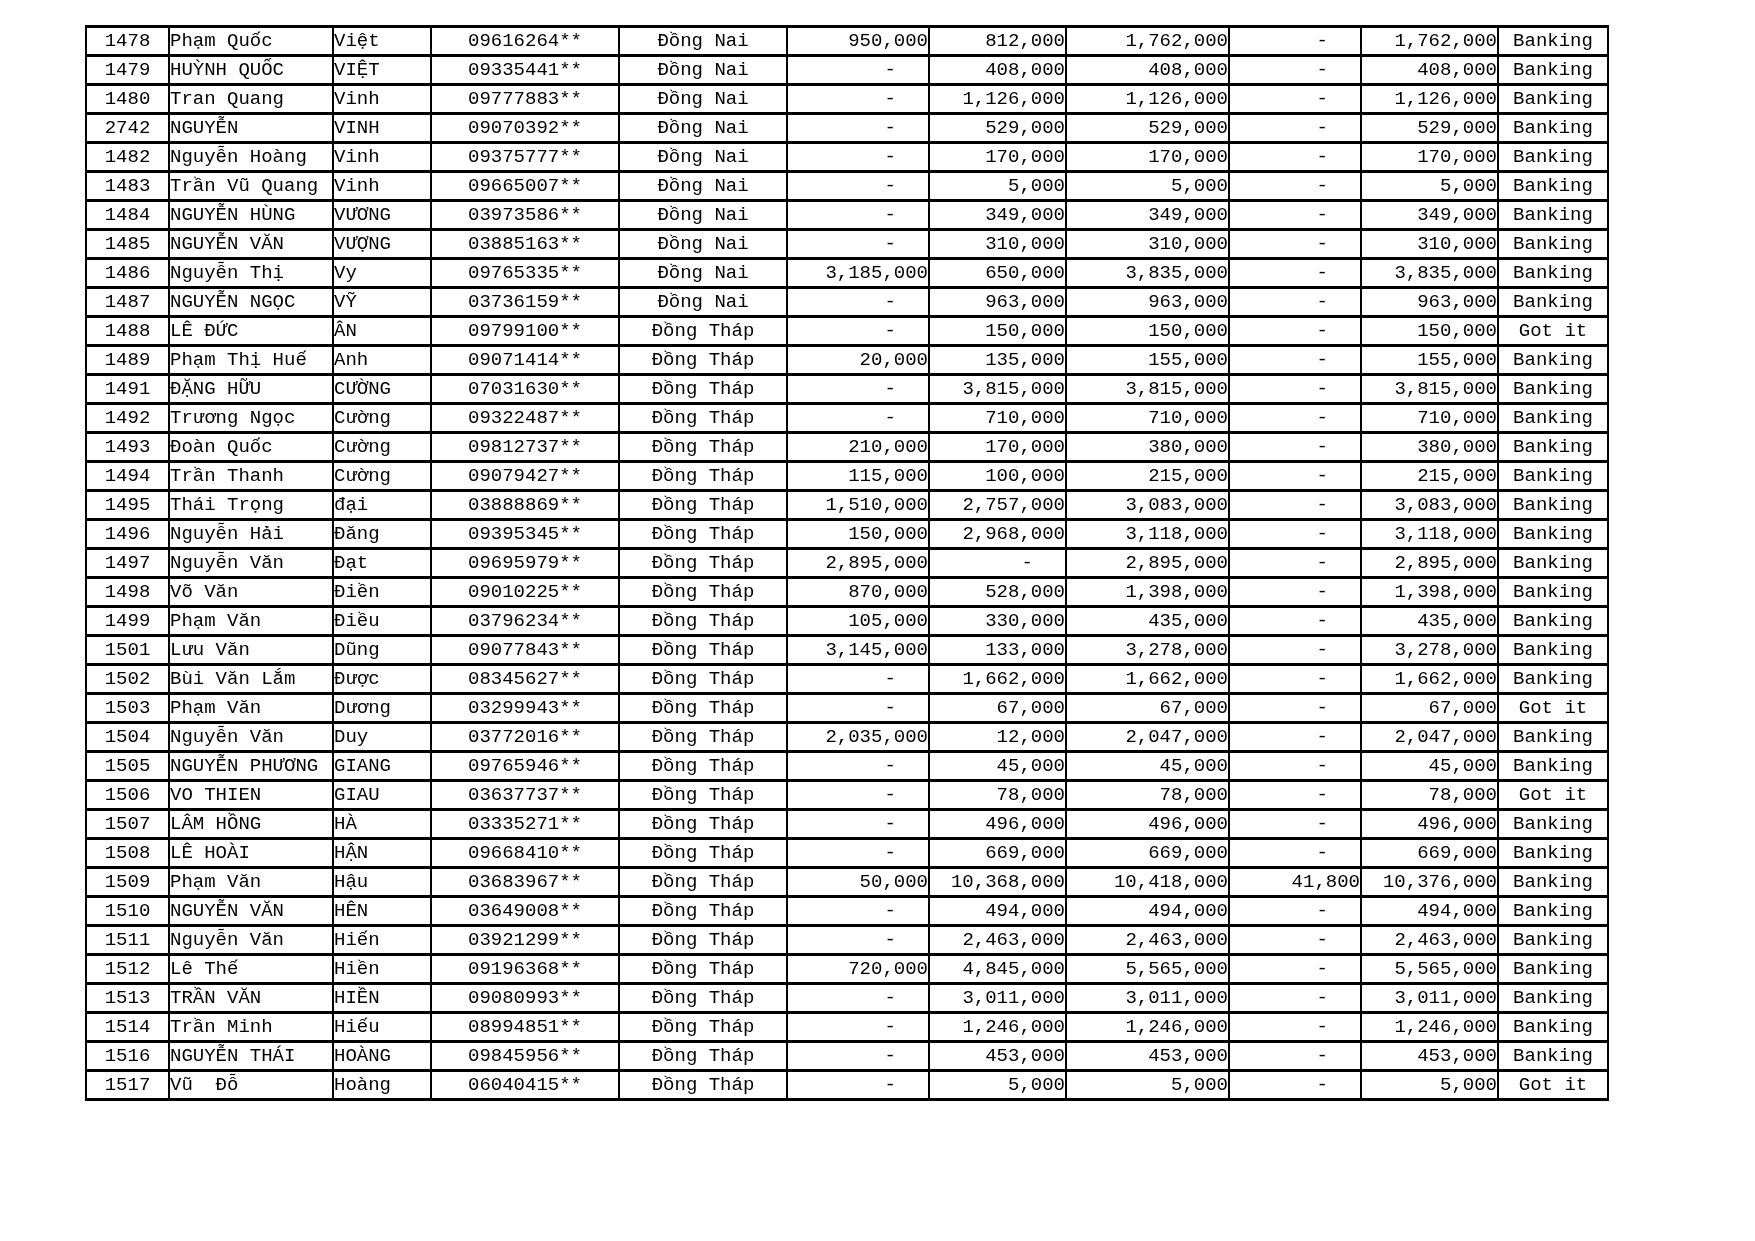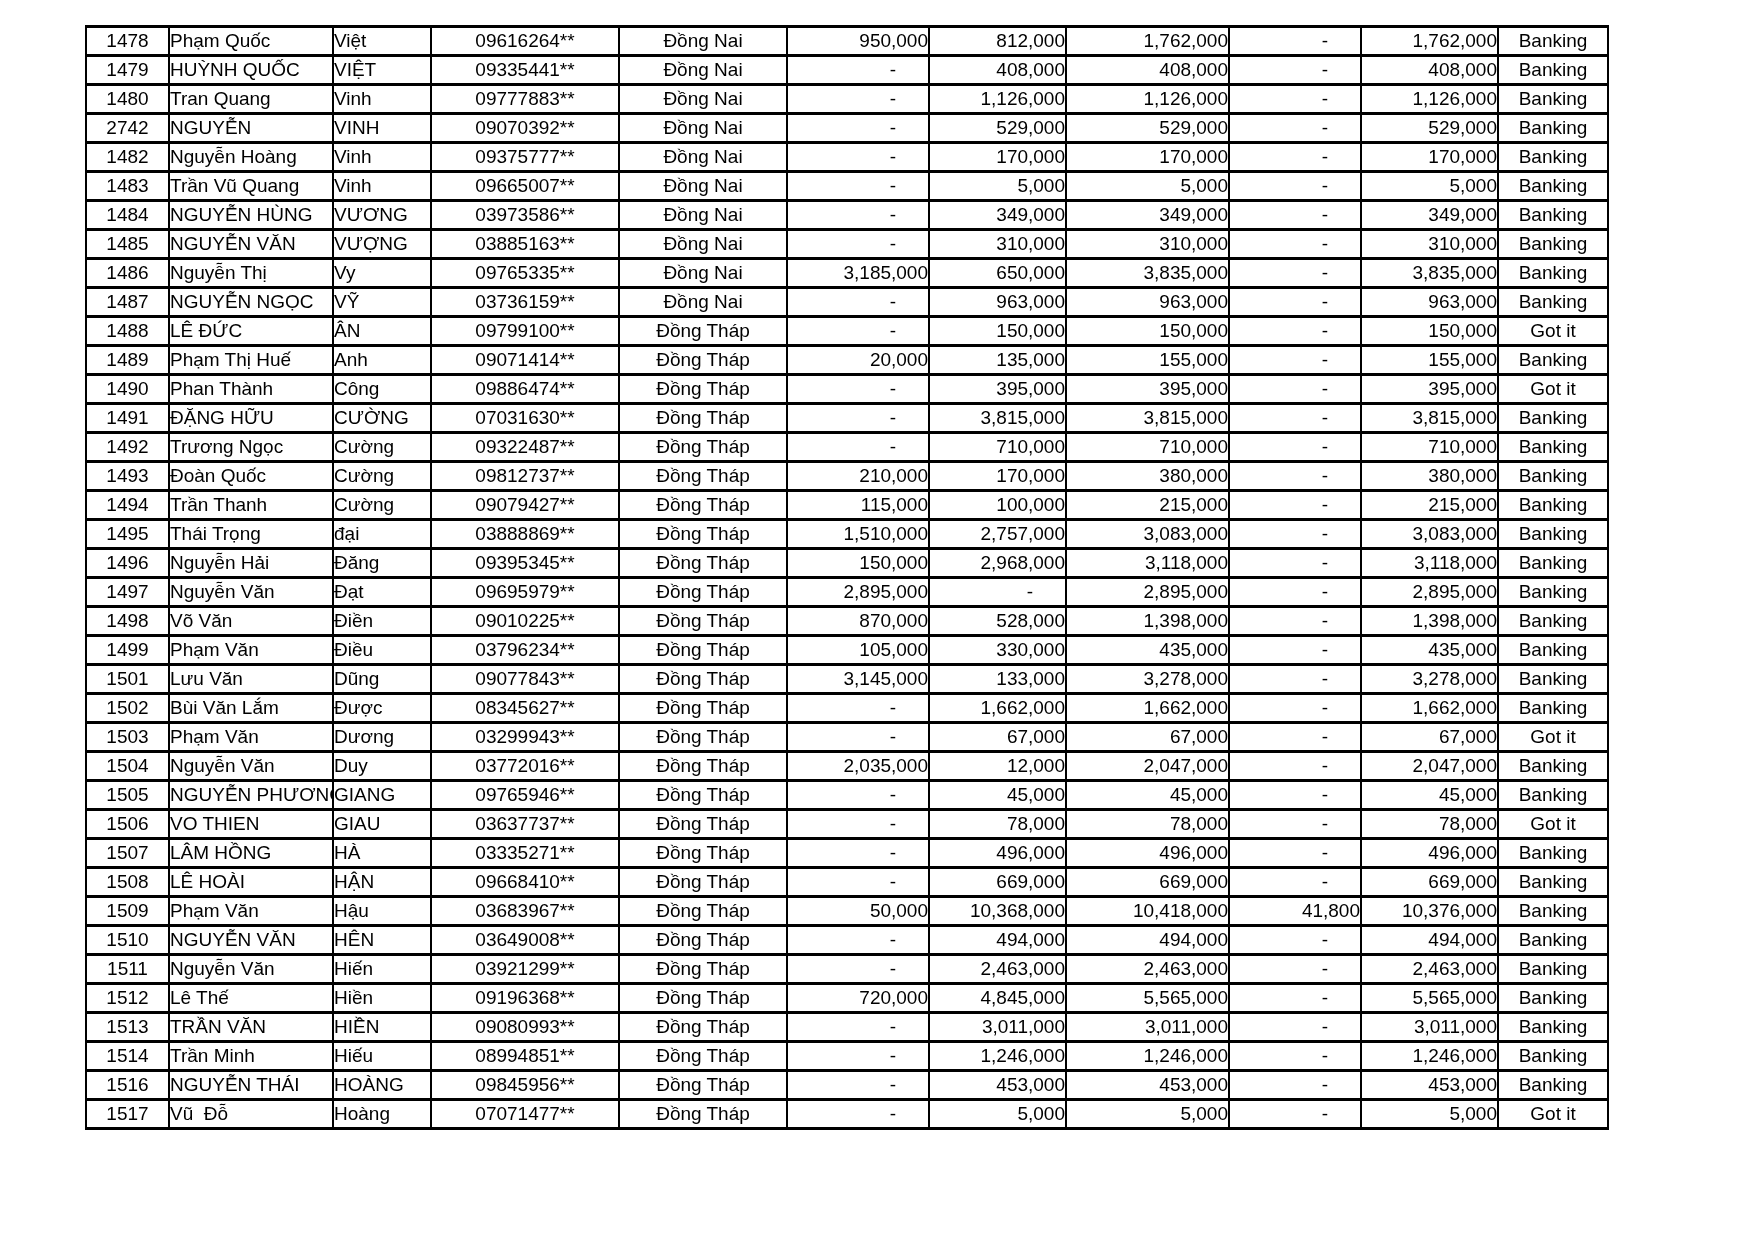--- a/index.html
+++ b/index.html
@@ -8,20 +8,21 @@
     width: 1755px;
     height: 1241px;
     background: #ffffff;
     overflow: hidden;
     font-family: "Liberation Sans", "DejaVu Sans", sans-serif;
   }
   .sheet {
     position: absolute;
     left: 85px;
     top: 25px;
+    font-family: Liberation Mono, monospace;
   }
   table.grid {
     border-collapse: collapse;
     table-layout: fixed;
     width: 1522px;
     background: #ffffff;
   }
   table.grid td {
     border-left: 2px solid #000;
     border-right: 2px solid #000;
@@ -219,33 +220,20 @@
           <td class="c-center">09071414**</td>
           <td class="c-center">Đồng Tháp</td>
           <td class="c-num">20,000</td>
           <td class="c-num">135,000</td>
           <td class="c-num">155,000</td>
           <td class="c-num c-dash">-</td>
           <td class="c-num">155,000</td>
           <td class="c-center">Banking</td>
         </tr>
         <tr>
-          <td class="c-center">1490</td>
-          <td class="c-name">Phan Thành</td>
-          <td class="c-name">Công</td>
-          <td class="c-center">09886474**</td>
-          <td class="c-center">Đồng Tháp</td>
-          <td class="c-num c-dash">-</td>
-          <td class="c-num">395,000</td>
-          <td class="c-num">395,000</td>
-          <td class="c-num c-dash">-</td>
-          <td class="c-num">395,000</td>
-          <td class="c-center">Got it</td>
-        </tr>
-        <tr>
           <td class="c-center">1491</td>
           <td class="c-name">ĐẶNG HỮU</td>
           <td class="c-name">CƯỜNG</td>
           <td class="c-center">07031630**</td>
           <td class="c-center">Đồng Tháp</td>
           <td class="c-num c-dash">-</td>
           <td class="c-num">3,815,000</td>
           <td class="c-num">3,815,000</td>
           <td class="c-num c-dash">-</td>
           <td class="c-num">3,815,000</td>
@@ -547,21 +535,21 @@
           <td class="c-num">453,000</td>
           <td class="c-num">453,000</td>
           <td class="c-num c-dash">-</td>
           <td class="c-num">453,000</td>
           <td class="c-center">Banking</td>
         </tr>
         <tr>
           <td class="c-center">1517</td>
           <td class="c-name">Vũ  Đỗ</td>
           <td class="c-name">Hoàng</td>
-          <td class="c-center">07071477**</td>
+          <td class="c-center">06040415**</td>
           <td class="c-center">Đồng Tháp</td>
           <td class="c-num c-dash">-</td>
           <td class="c-num">5,000</td>
           <td class="c-num">5,000</td>
           <td class="c-num c-dash">-</td>
           <td class="c-num">5,000</td>
           <td class="c-center">Got it</td>
         </tr>
       </tbody>
   </table>

